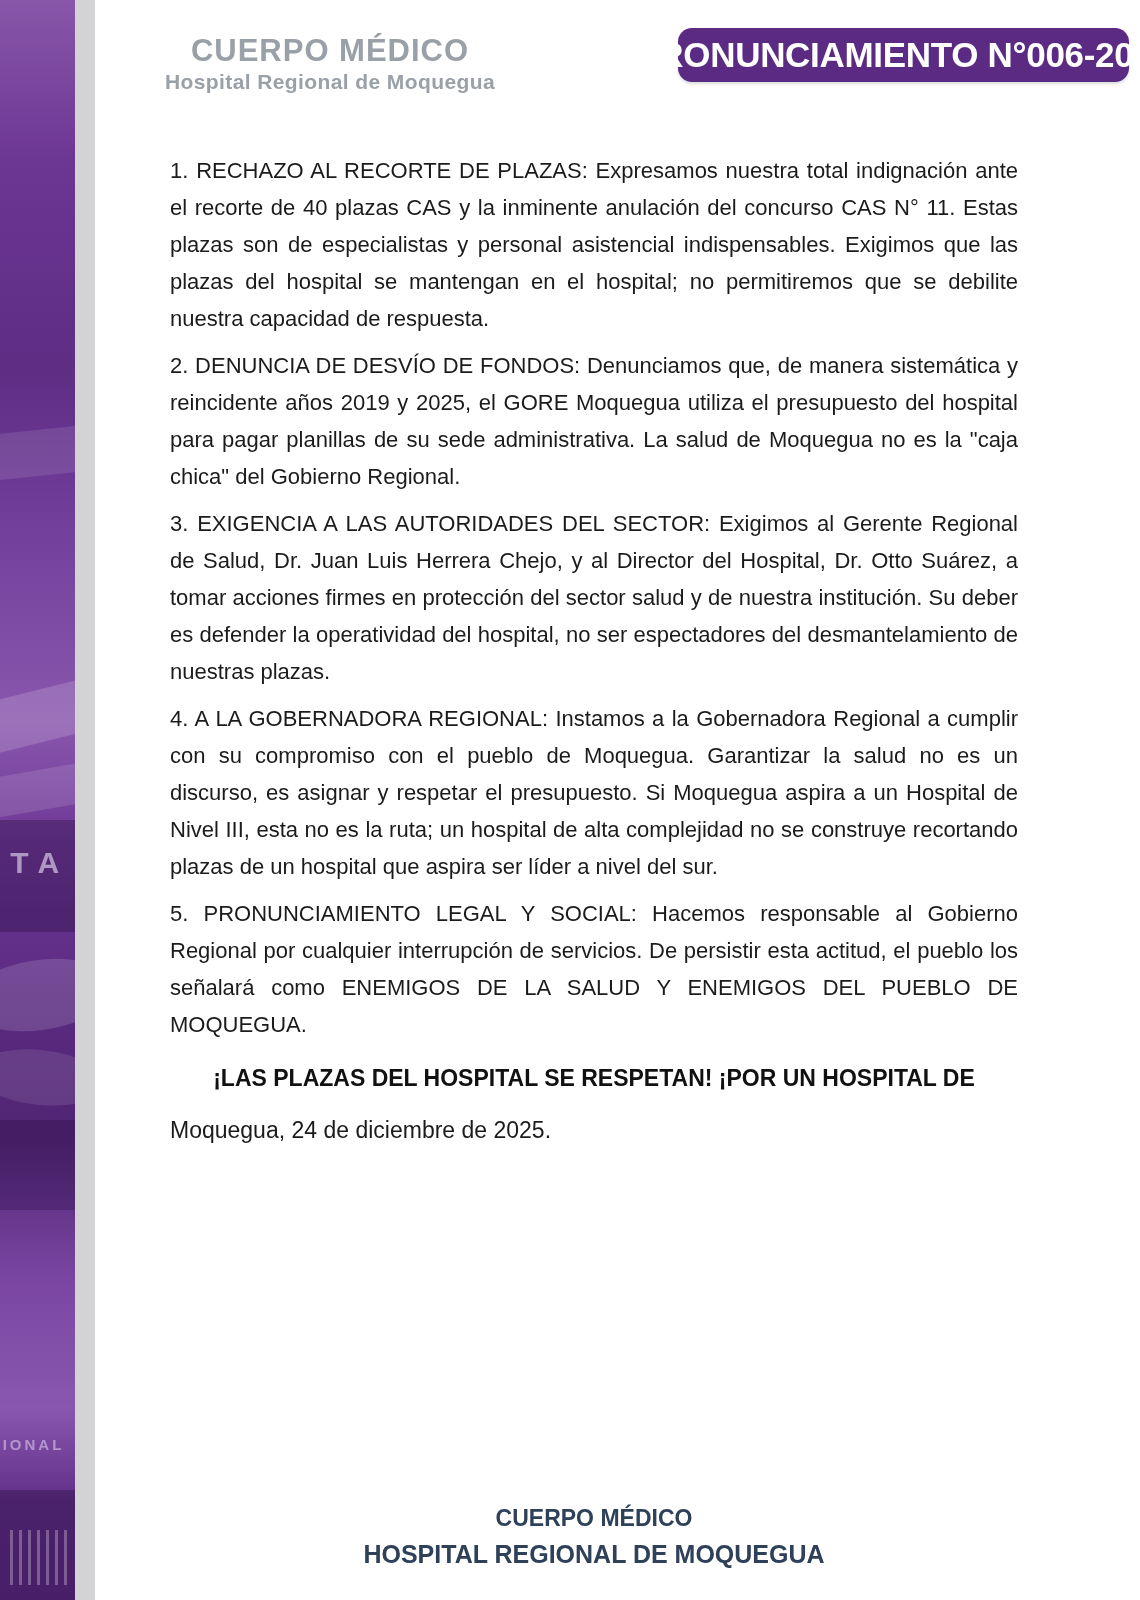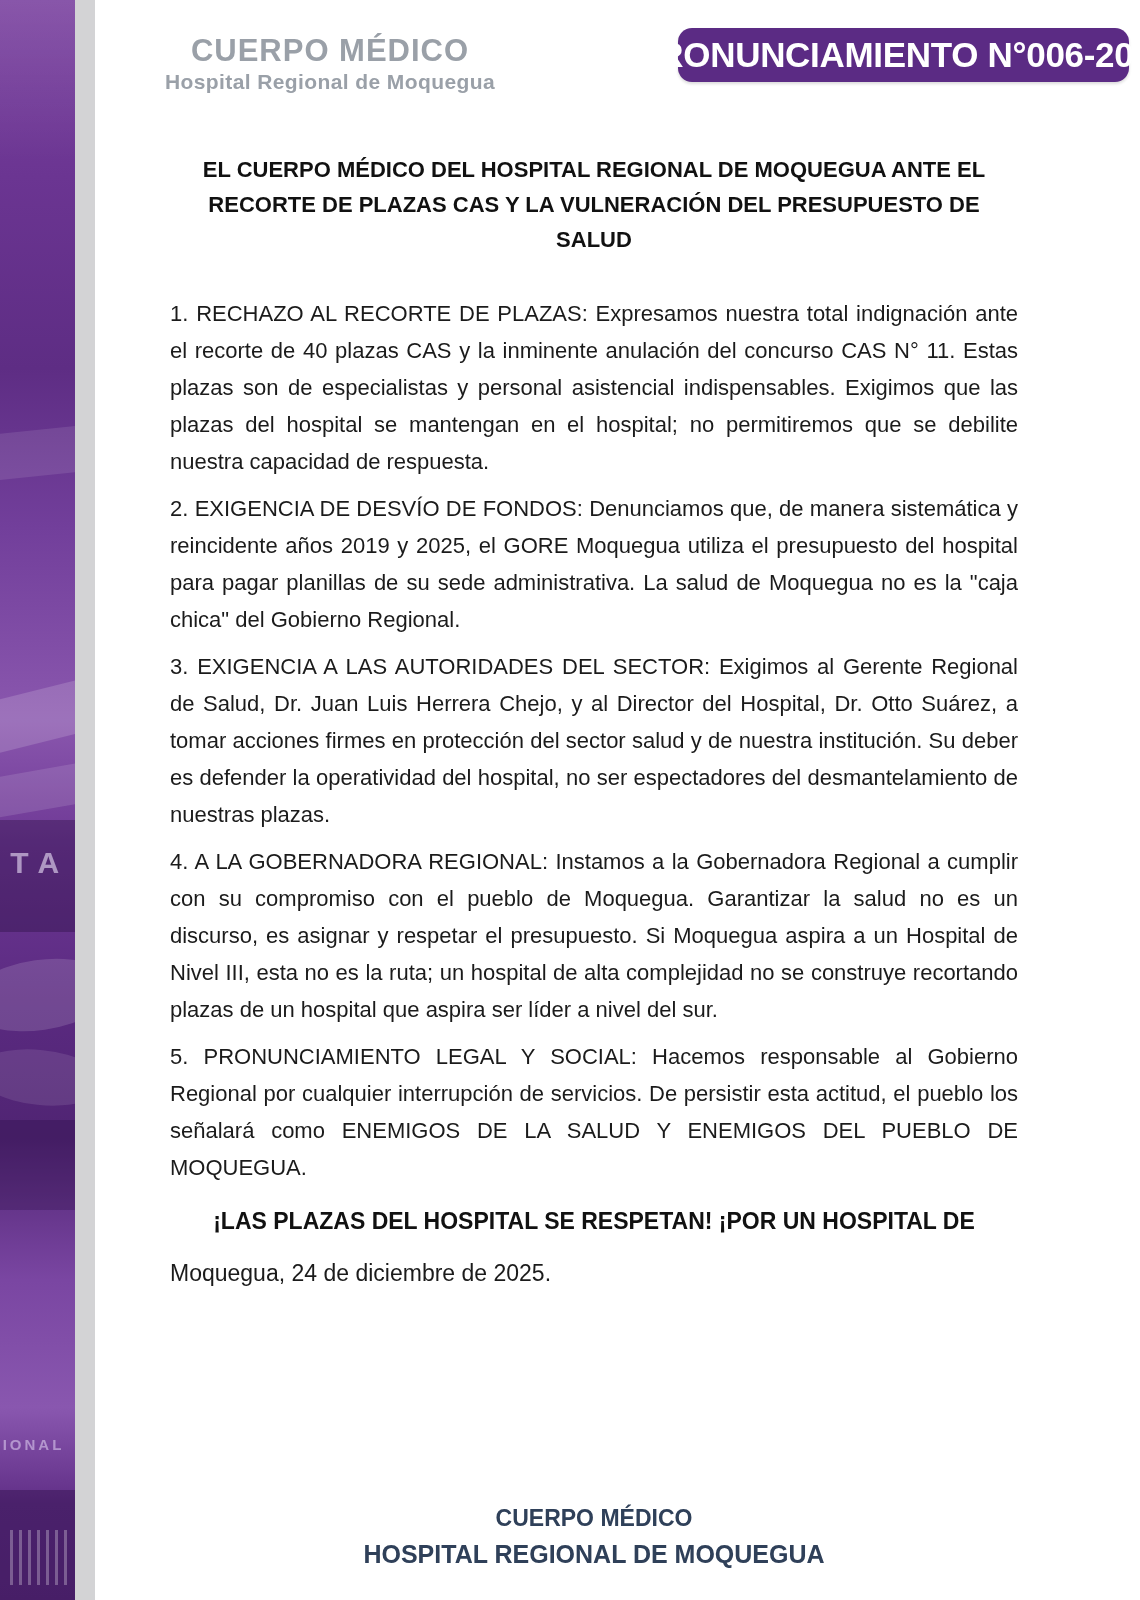--- a/index.html
+++ b/index.html
@@ -90,28 +90,24 @@
 </div>
 <div class="gray-strip"></div>
 
 <div class="logo">
   <div class="logo-title">CUERPO MÉDICO</div>
   <div class="logo-sub">Hospital Regional de Moquegua</div>
 </div>
 <div class="badge">PRONUNCIAMIENTO N°006-2025</div>
 
 <div class="content">
-  <h1 class="doc-title">
-    <span>EL CUERPO MÉDICO DEL HOSPITAL REGIONAL DE MOQUEGUA ANTE EL</span><br>
-    <span>RECORTE DE PLAZAS CAS Y LA VULNERACIÓN DEL PRESUPUESTO DE SALUD</span>
-  </h1>
 
   <div>
       <p class="para"><span>1. </span><b>RECHAZO AL RECORTE DE PLAZAS</b><span>: Expresamos nuestra total indignación ante el recorte de 40 plazas CAS y la inminente anulación del concurso CAS N° 11. Estas plazas son de especialistas y personal asistencial indispensables. Exigimos que las plazas del hospital se mantengan en el hospital; no permitiremos que se debilite nuestra capacidad de respuesta.</span></p>
-      <p class="para"><span>2. </span><b>EXIGENCIA DE DESVÍO DE FONDOS</b><span>: Denunciamos que, de manera sistemática y reincidente años 2019 y 2025, el GORE Moquegua utiliza el presupuesto del hospital para pagar planillas de su sede administrativa. La salud de Moquegua no es la "caja chica" del Gobierno Regional.</span></p>
+      <p class="para"><span>2. </span><b>DENUNCIA DE DESVÍO DE FONDOS</b><span>: Denunciamos que, de manera sistemática y reincidente años 2019 y 2025, el GORE Moquegua utiliza el presupuesto del hospital para pagar planillas de su sede administrativa. La salud de Moquegua no es la "caja chica" del Gobierno Regional.</span></p>
       <p class="para"><span>3. </span><b>EXIGENCIA A LAS AUTORIDADES DEL SECTOR</b><span>: Exigimos al Gerente Regional de Salud, Dr. Juan Luis Herrera Chejo, y al Director del Hospital, Dr. Otto Suárez, a tomar acciones firmes en protección del sector salud y de nuestra institución. Su deber es defender la operatividad del hospital, no ser espectadores del desmantelamiento de nuestras plazas.</span></p>
       <p class="para"><span>4. </span><b>A LA GOBERNADORA REGIONAL</b><span>: Instamos a la Gobernadora Regional a cumplir con su compromiso con el pueblo de Moquegua. Garantizar la salud no es un discurso, es asignar y respetar el presupuesto. Si Moquegua aspira a un Hospital de Nivel III, esta no es la ruta; un hospital de alta complejidad no se construye recortando plazas de un hospital que aspira ser líder a nivel del sur.</span></p>
       <p class="para"><span>5. </span><b>PRONUNCIAMIENTO LEGAL Y SOCIAL</b><span>: Hacemos responsable al Gobierno Regional por cualquier interrupción de servicios. De persistir esta actitud, el pueblo los señalará como </span><b>ENEMIGOS DE LA SALUD Y ENEMIGOS DEL PUEBLO DE MOQUEGUA</b><span>.</span></p>
     </div>
 
   <p class="slogan">
     <span>¡LAS PLAZAS DEL HOSPITAL SE RESPETAN! ¡POR UN HOSPITAL DE</span><br>
   </p>
   <p class="dateline">Moquegua, 24 de diciembre de 2025.</p>
 </div>

